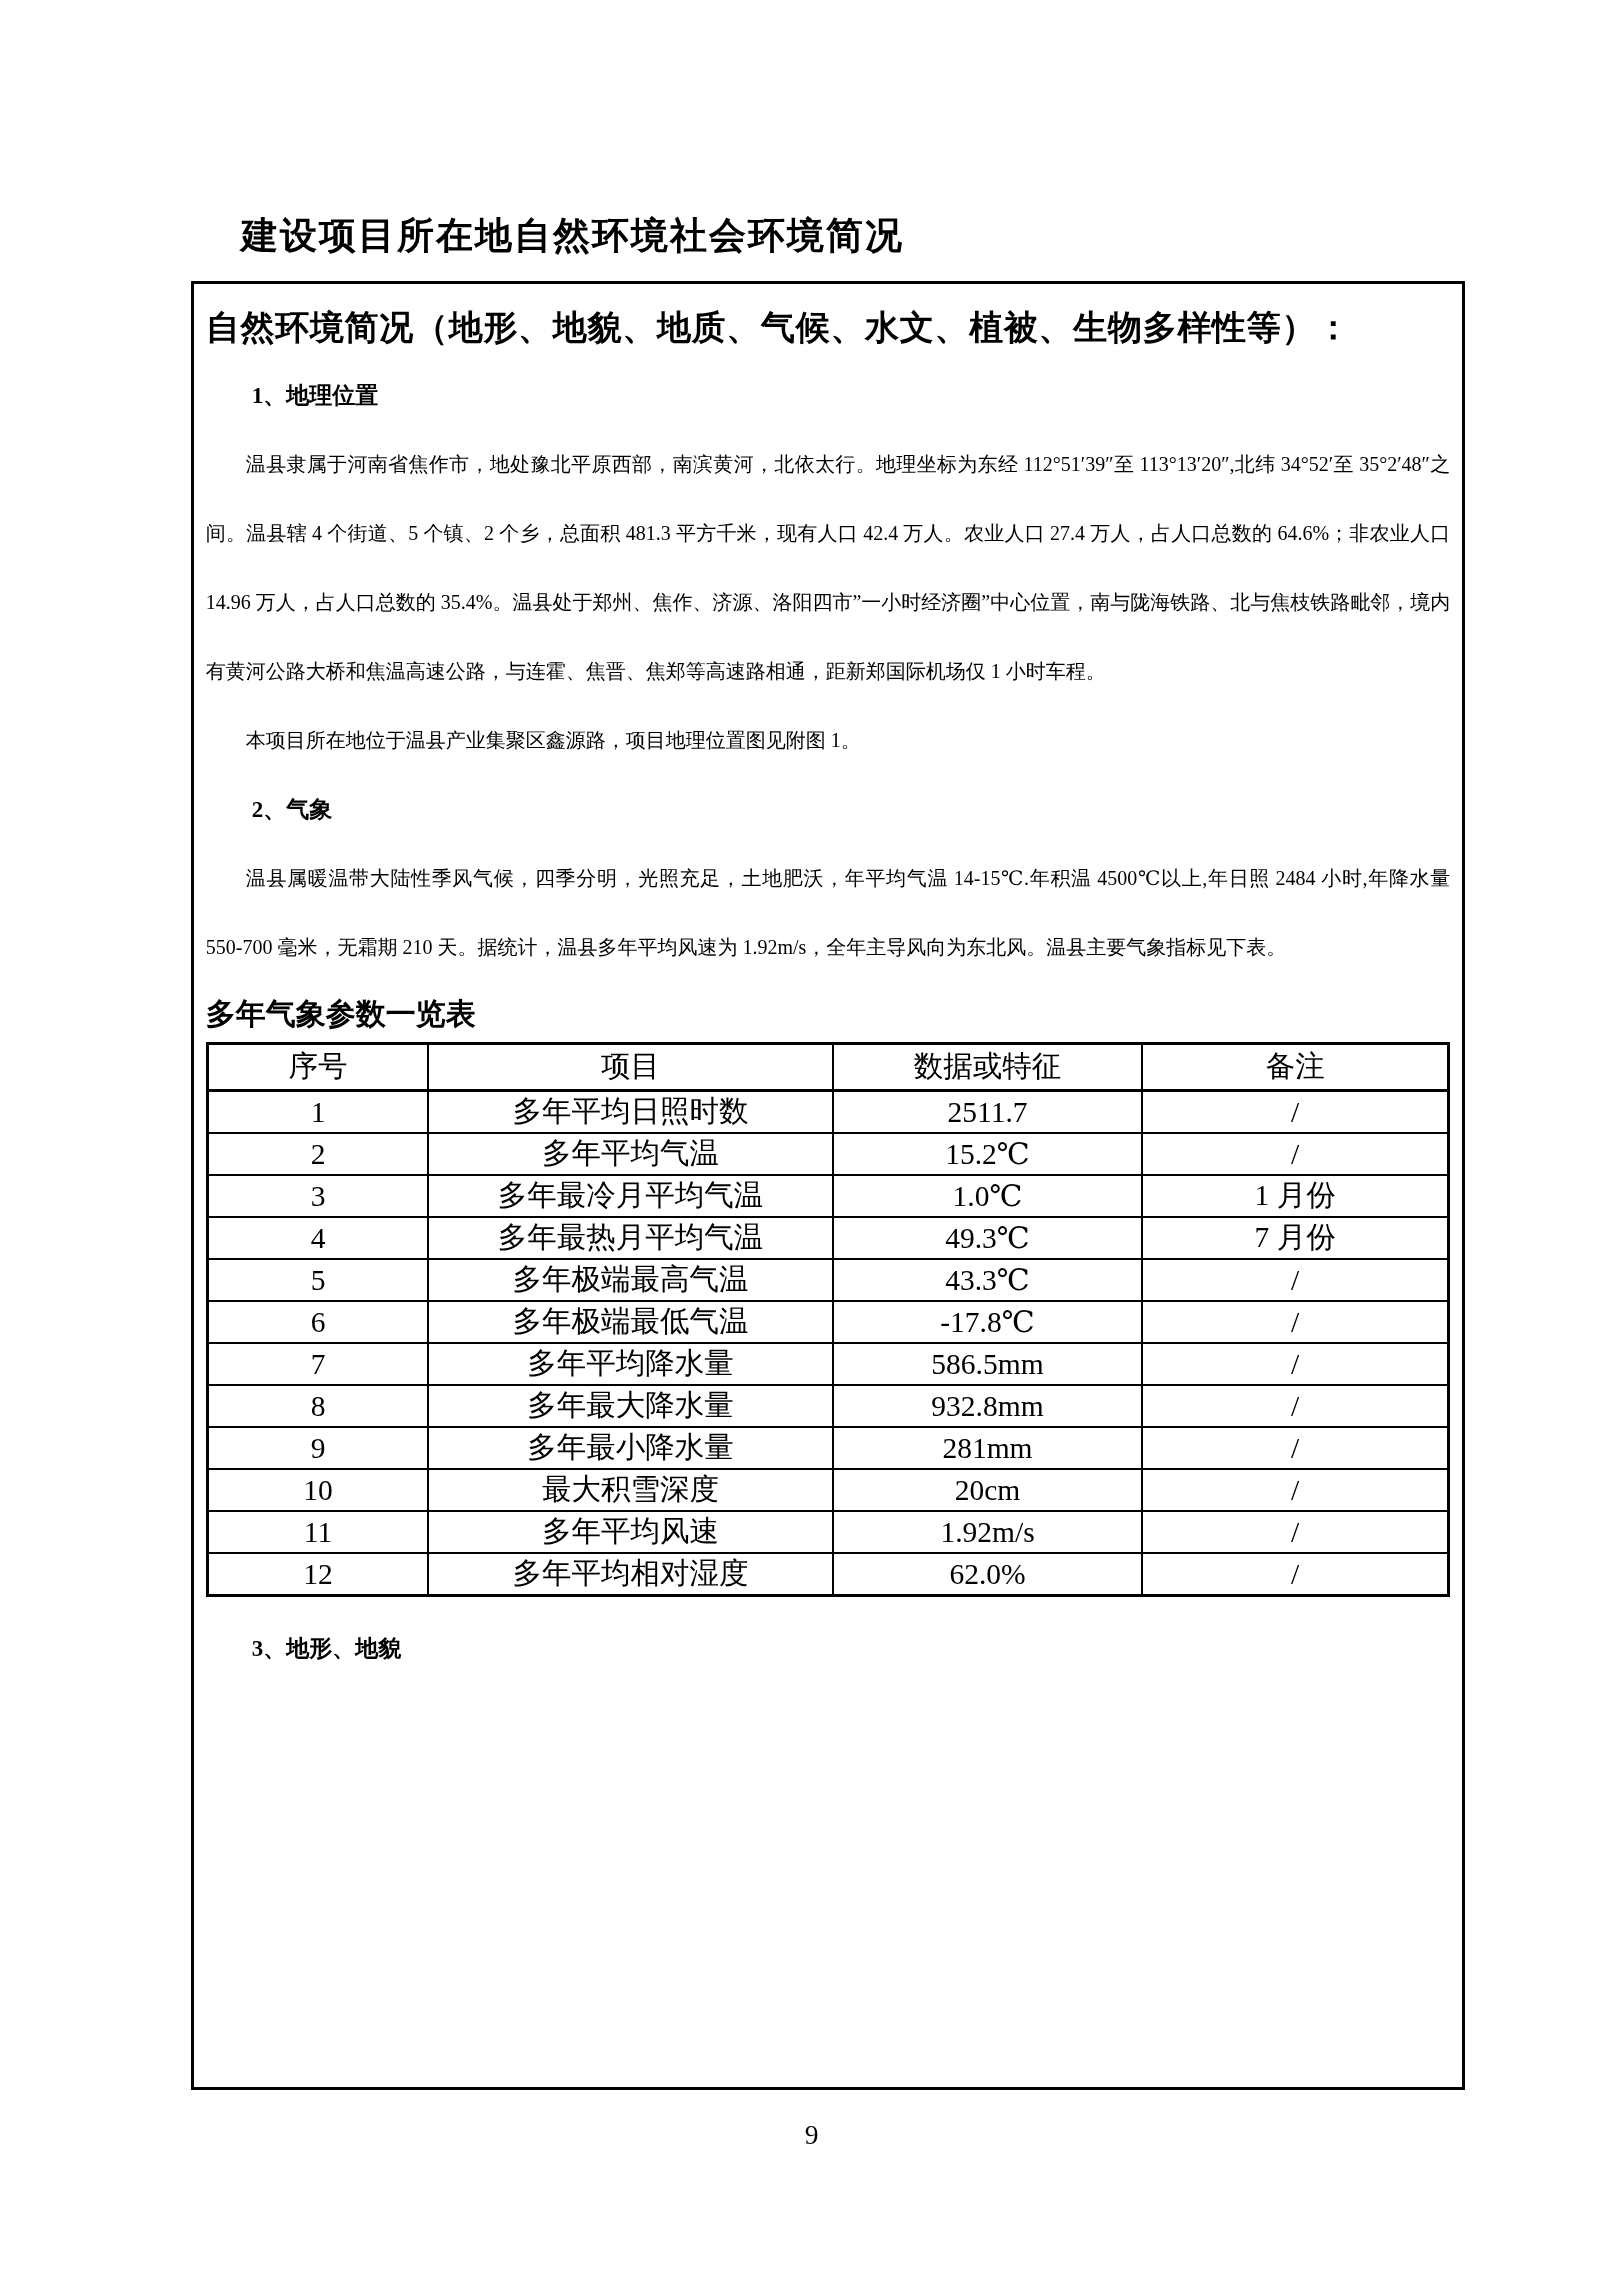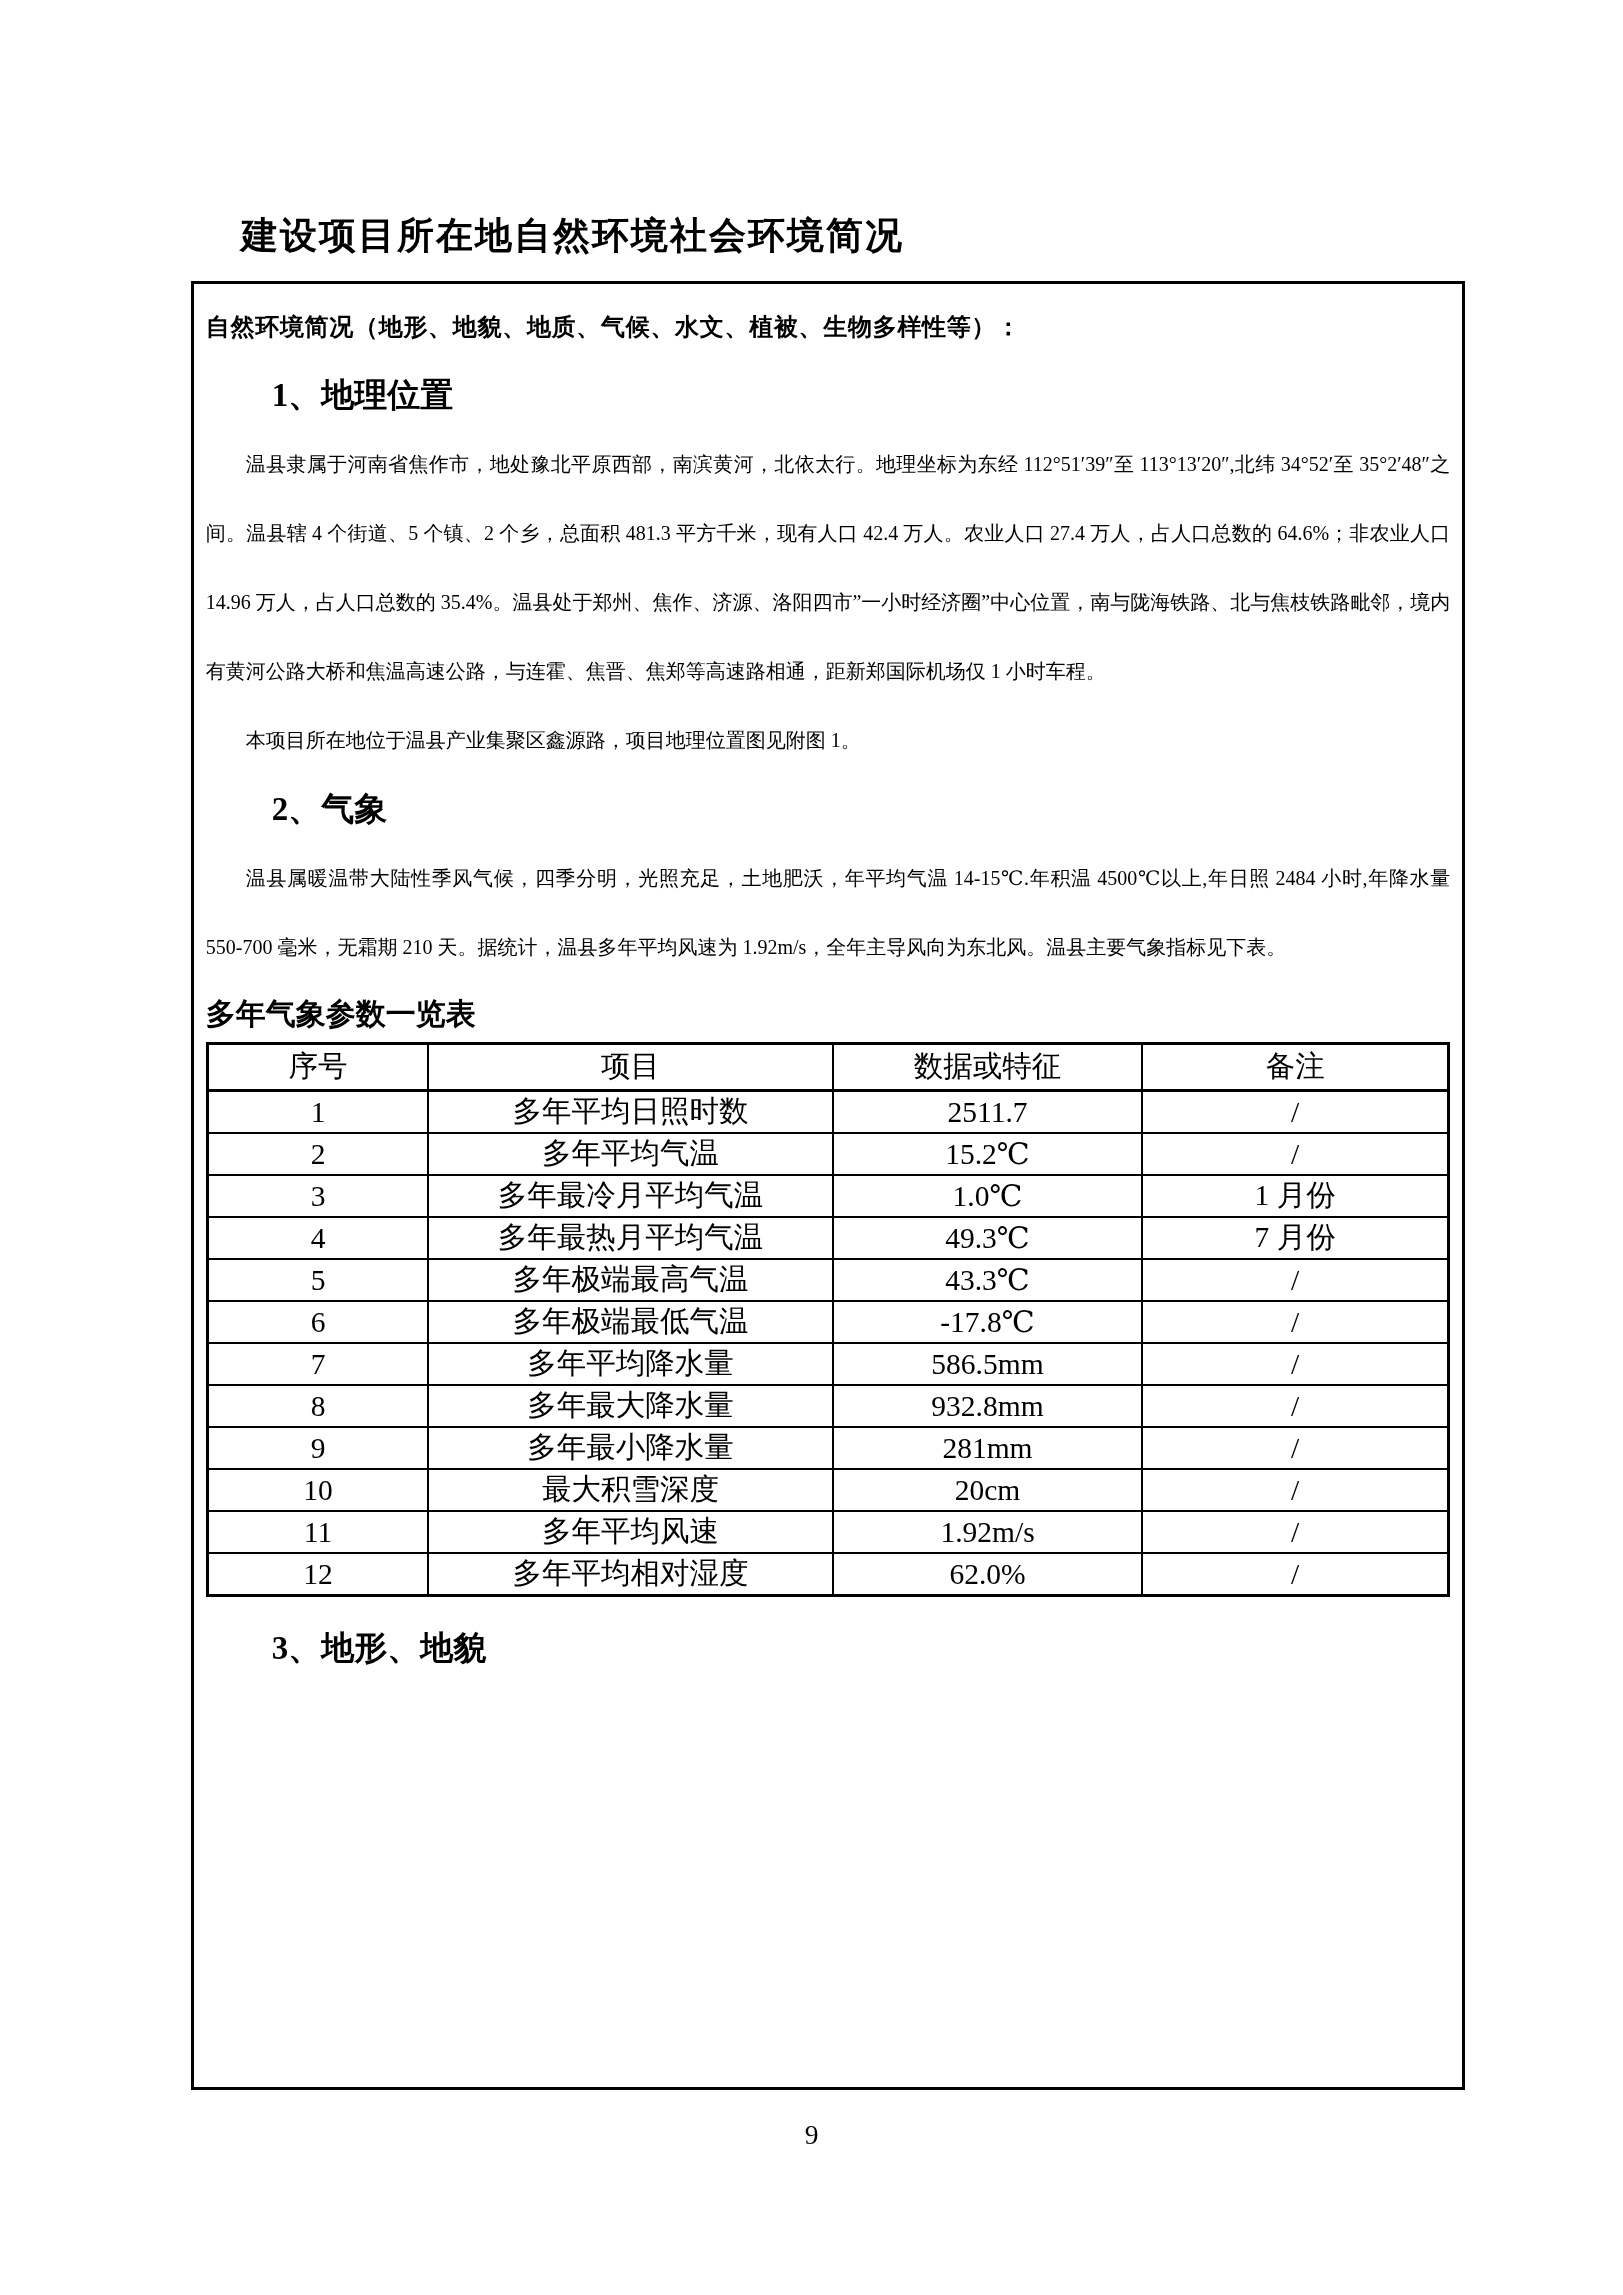--- a/index.html
+++ b/index.html
@@ -21,26 +21,26 @@
   .content-box {
     position: absolute;
     left: 191px; top: 281px;
     width: 1274px; height: 1809px;
     border: 3.9px solid #000000;
     padding: 9.2px 11.8px 0 11.8px;
     overflow: hidden;
   }
   .intro-line {
     font-family: "Liberation Sans", "DejaVu Sans", sans-serif;
-    font-size: 24px; font-weight: bold;
+    font-size: 34px; font-weight: bold;
     line-height: 68px;
     letter-spacing: 0.7px;
   }
   .section-heading {
-    font-size: 33px; font-weight: bold;
+    font-size: 23px; font-weight: bold;
     line-height: 69px;
     text-indent: 2em;
     font-family: Liberation Serif, serif;
   }
   .para {
     font-size: 20px;
     line-height: 69px;
     text-align: justify;
     text-indent: 2em;
   }

